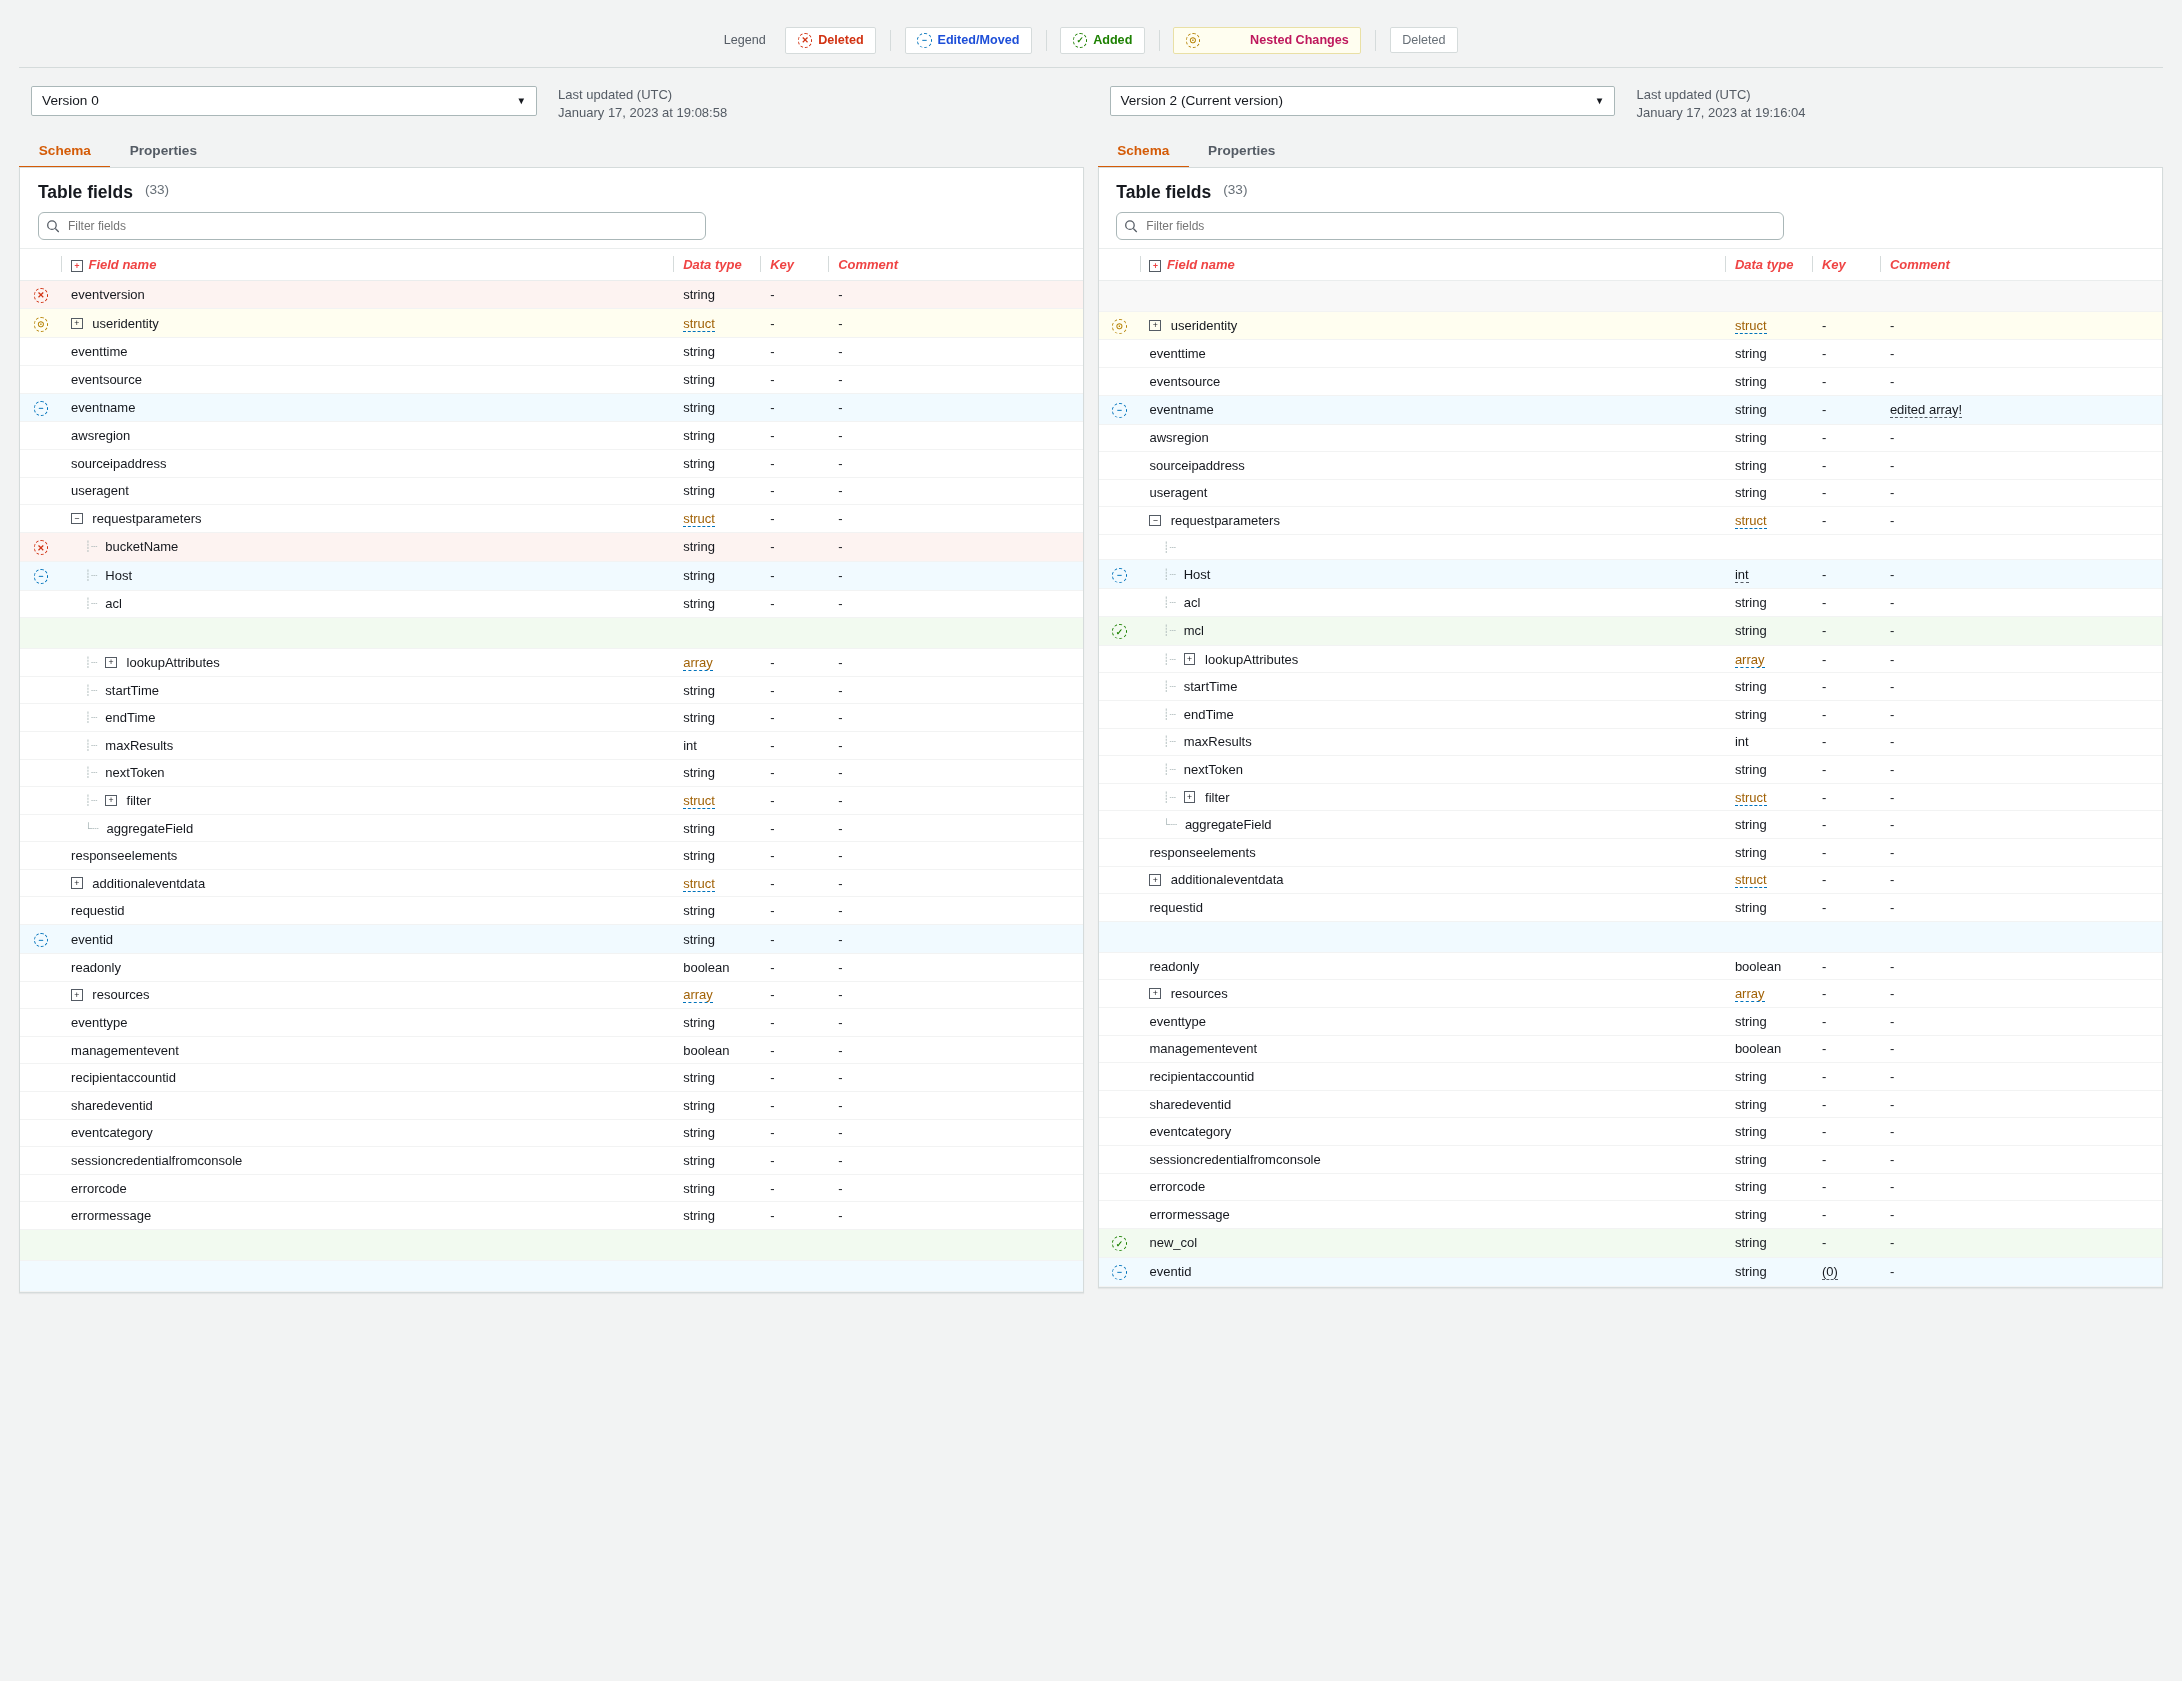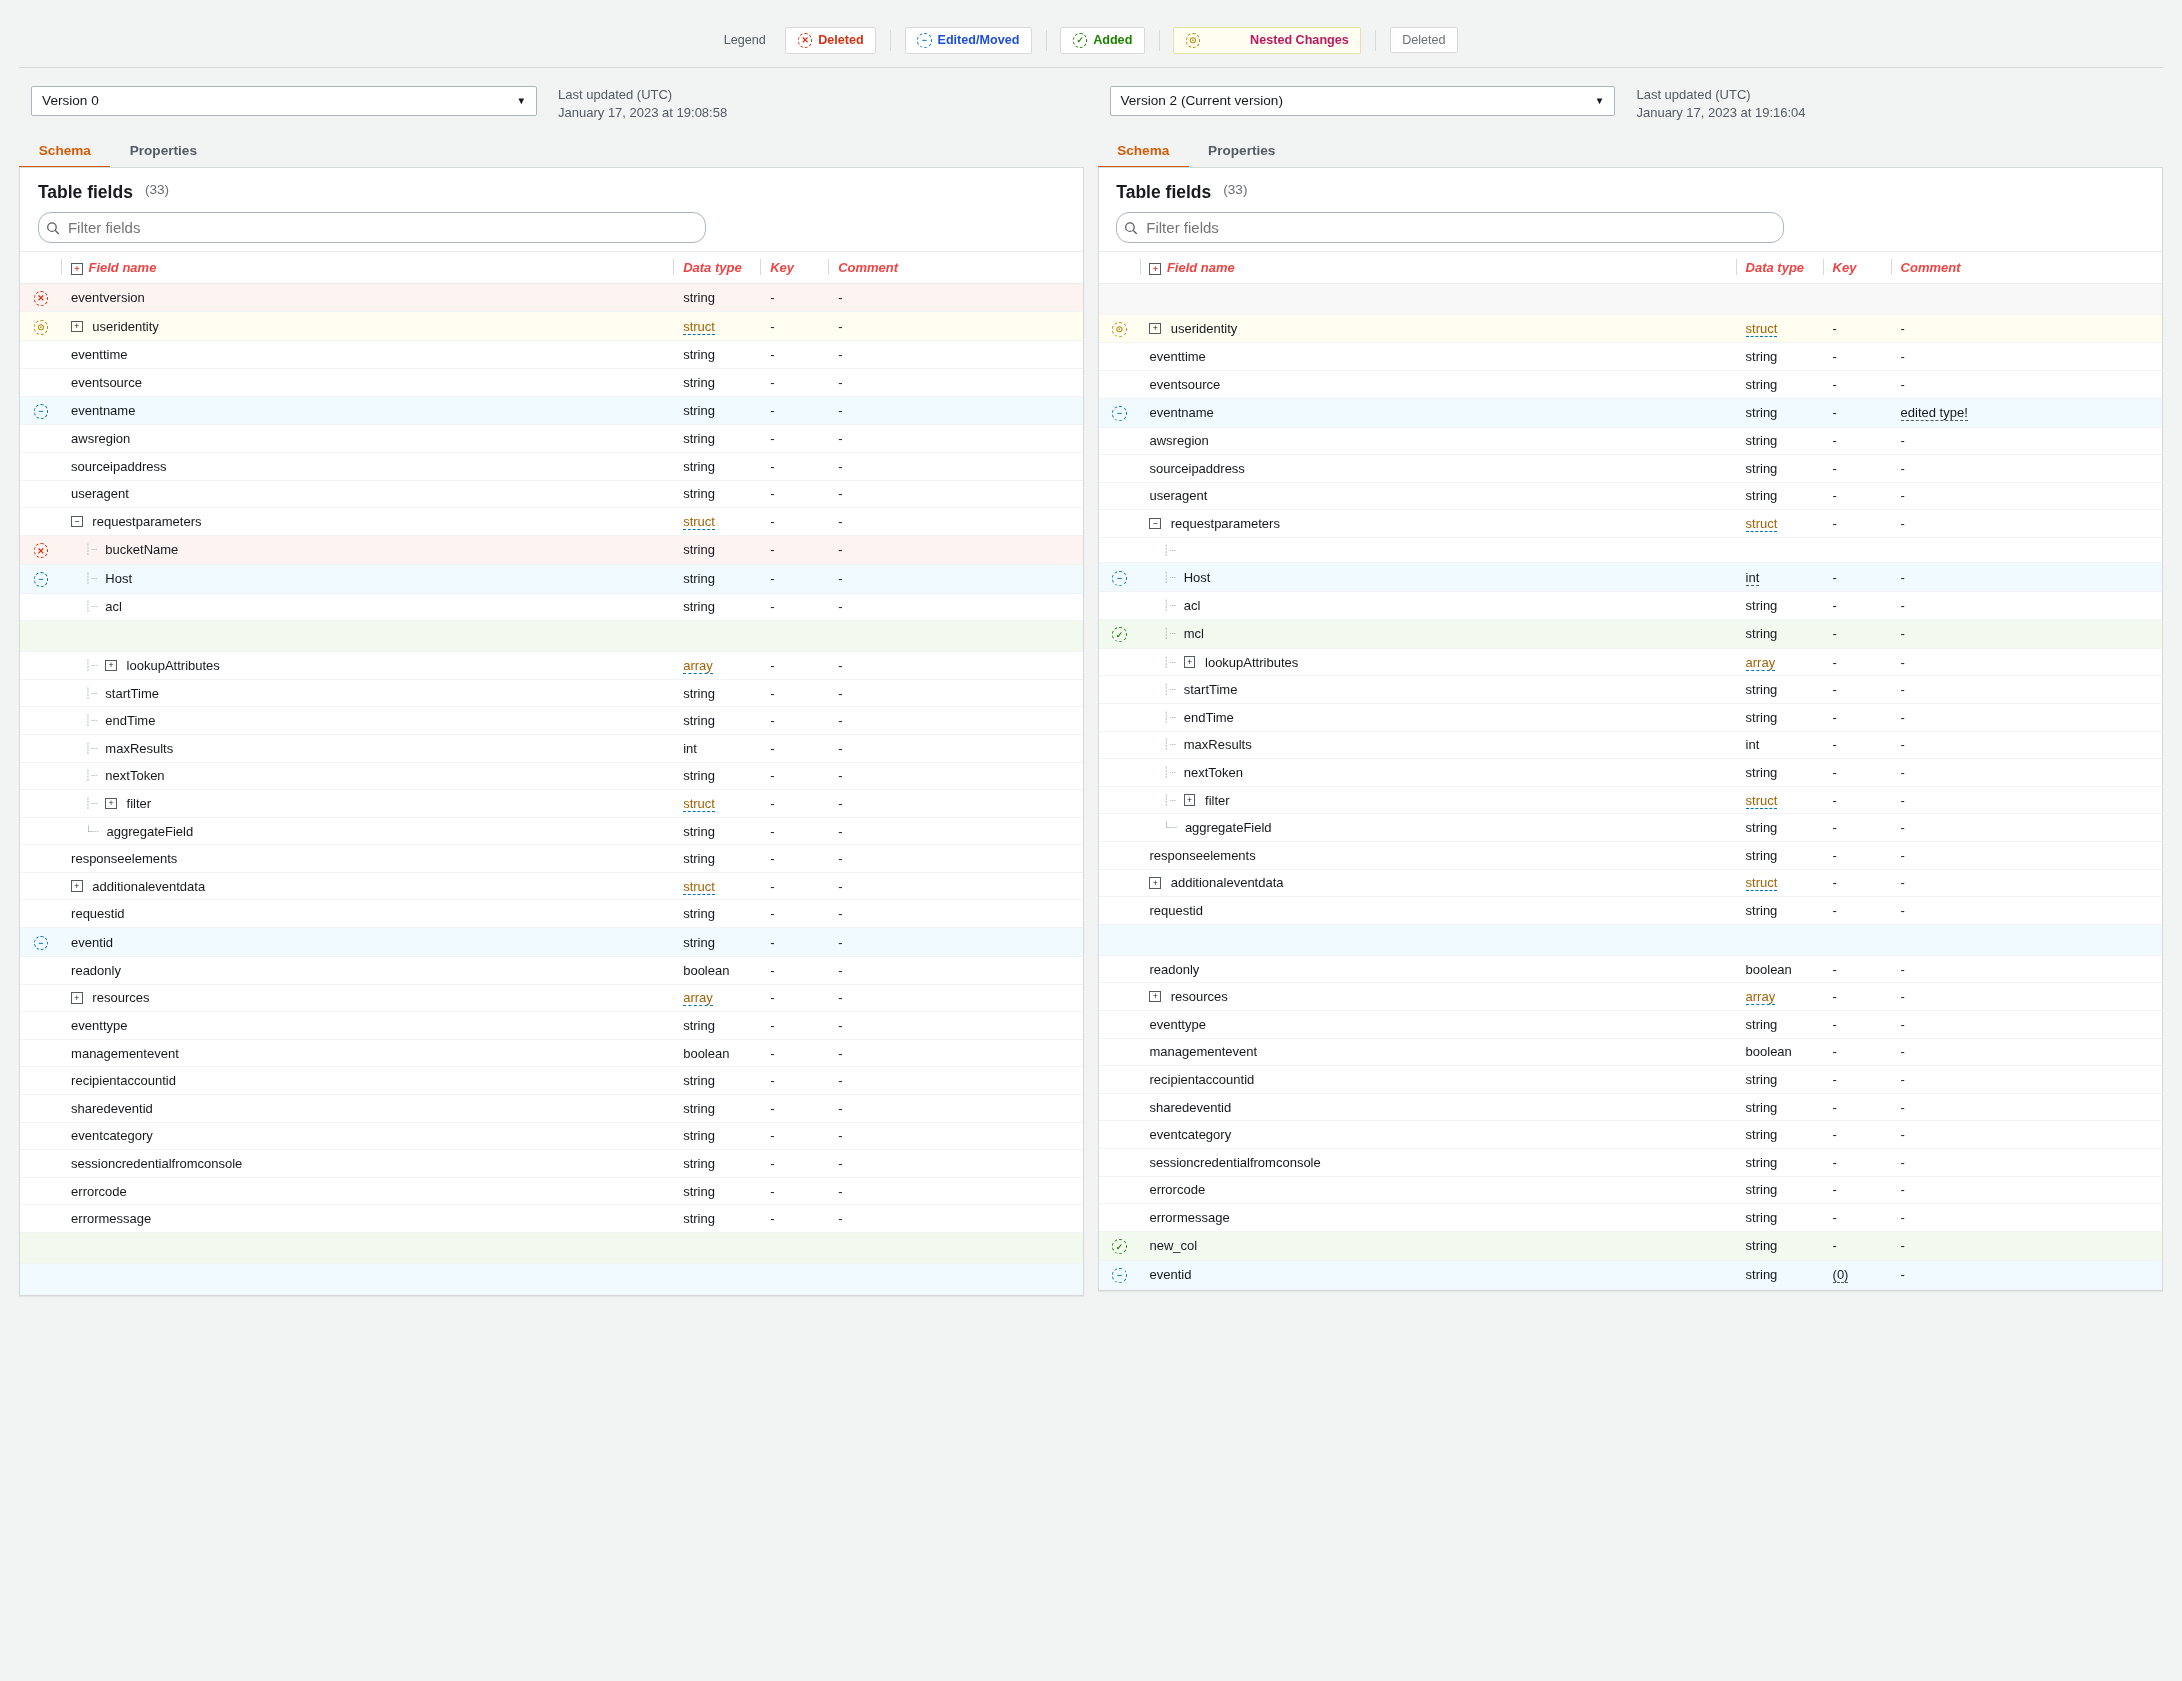--- a/index.html
+++ b/index.html
@@ -26,21 +26,21 @@
 .select { flex: 0 0 48%; border: 1px solid #aab7b8; background: #fff; padding: 6.8px 9.7px; border-radius: 1.9px; display: flex; justify-content: space-between; align-items: center; cursor: pointer; font-size: 13.6px; }
 .meta { font-size: 13px; color: #545b64; line-height: 1.4; }
 .tabs { display: flex; border-bottom: 1px solid #aab7b8; }
 .tab { padding: 9.7px 19.4px 7.8px; font-size: 13.6px; font-weight: 700; color: #545b64; cursor: pointer; border-bottom: 1.9px solid transparent; }
 .tab.active { color: #d45b07; border-bottom-color: #d45b07; }
 .panel { background: #fff; border: 1px solid #d5dbdb; box-shadow: 0 1px 1px rgba(0,0,0,0.05); margin-top: -1px; }
 .panel-head { display: flex; align-items: flex-start; padding: 13.6px 17.5px 9.7px; gap: 12px; }
 .panel-title { font-size: 17.5px; font-weight: 700; }
 .count { color: #687078; font-weight: 400; }
 .filter-box { margin: 0 17.5px 7.8px; }
-.filter-input { width: 65%; border: 1px solid #aab7b8; border-radius: 13px; padding: 5.8px 7.8px 5.8px 29px; font-size: 15px; background: #fff; }
+.filter-input { width: 65%; border: 1px solid #aab7b8; border-radius: 6px; padding: 5.8px 7.8px 5.8px 29px; font-size: 12px; background: #fff; }
 .filter-wrap { position: relative; }
 .filter-wrap .search-ic { position: absolute; left: 7.8px; top: 50%; transform: translateY(-50%); color: #545b64; }
 table { width: 100%; border-collapse: collapse; font-size: 13px; }
 th { text-align: left; font-weight: 700; padding: 7.8px 9.7px; border-top: 1px solid #eaeded; border-bottom: 1px solid #eaeded; color: #ef4444; position: relative; font-style: italic; }
 th:not(:first-child)::before { content: ""; position: absolute; left: 0; top: 25%; height: 50%; width: 1px; background: #d5dbdb; }
 td { padding: 5.8px 9.7px; border-bottom: 1px solid #f2f3f3; vertical-align: middle; }
 .icon-col { width: 41px; text-align: center; }
 .name-cell { display: flex; align-items: center; gap: 3.9px; }
 .indent-0 { padding-left: 0; }
 .indent-1 { padding-left: 13.6px; }
@@ -613,21 +613,21 @@
               </tr>
               <tr class="row-edited">
                 <td class="icon-col"><span class="status-circle sc-edited">−</span></td>
                 <td>
                   <div class="name-cell indent-0">
                     <span>eventname</span>
                   </div>
                 </td>
                 <td>string</td>
                 <td>-</td>
-                <td><span class="dotted-under">edited type!</span></td>
+                <td><span class="dotted-under">edited array!</span></td>
               </tr>
               <tr class="">
                 <td class="icon-col"></td>
                 <td>
                   <div class="name-cell indent-0">
                     <span>awsregion</span>
                   </div>
                 </td>
                 <td>string</td>
                 <td>-</td>

